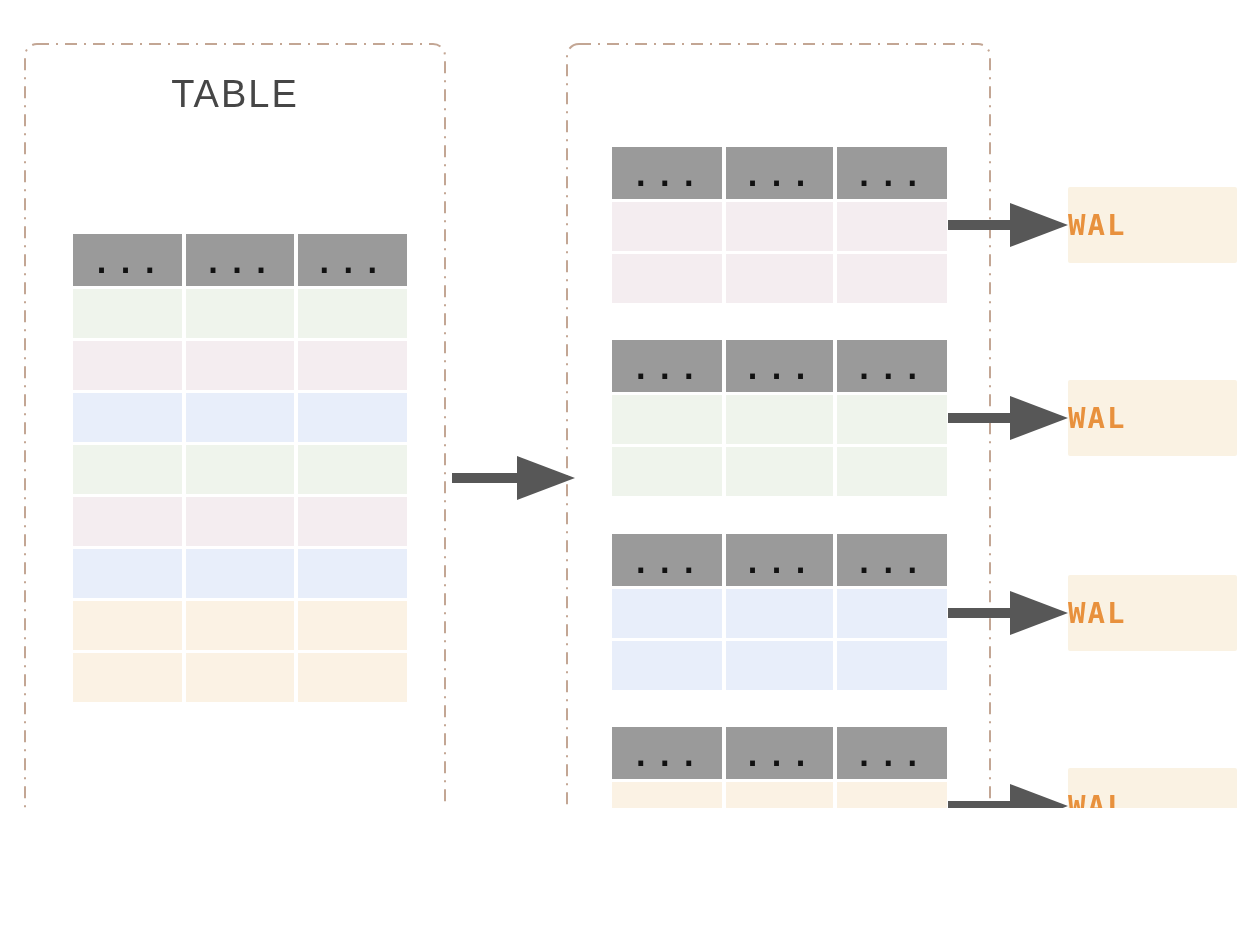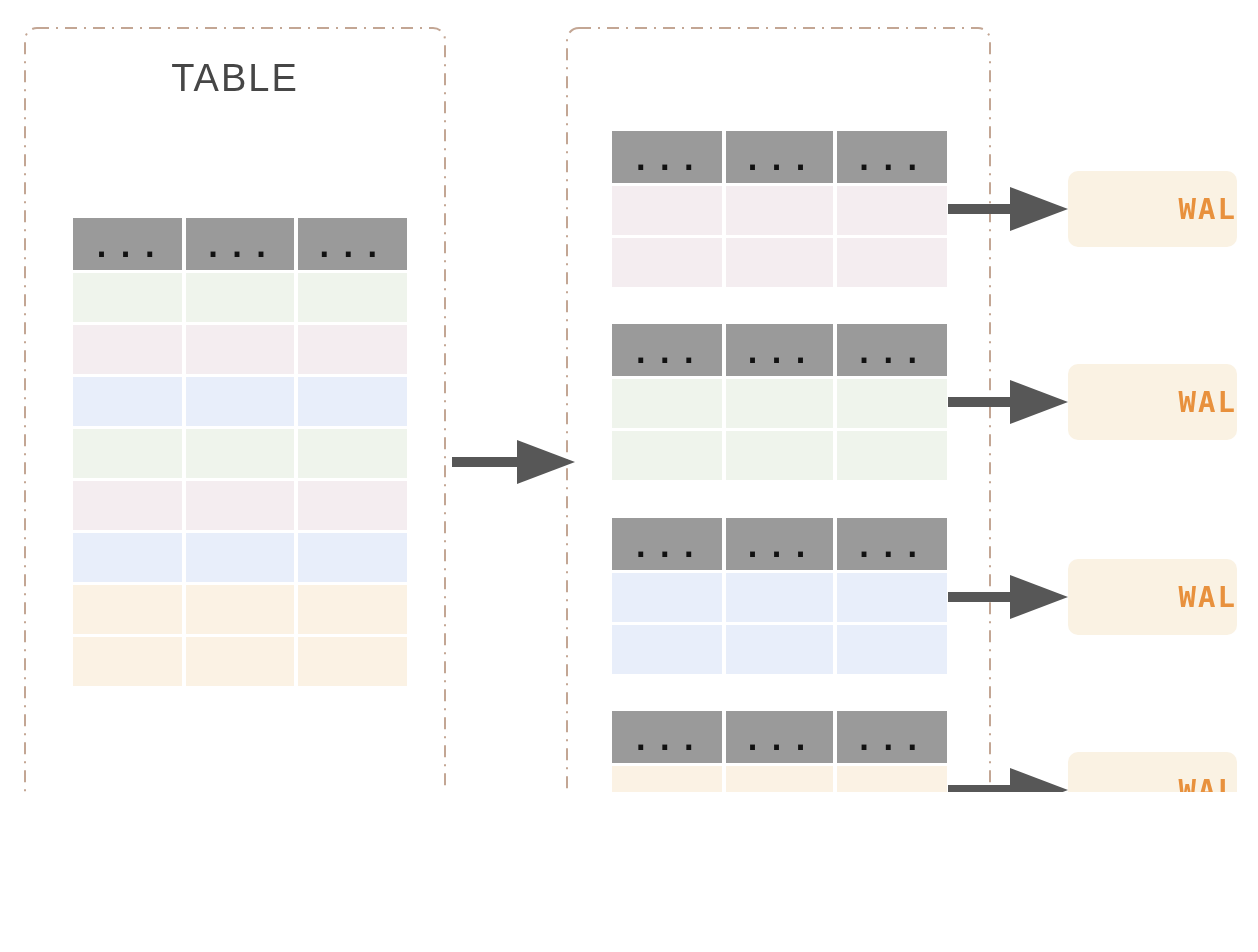--- a/index.html
+++ b/index.html
@@ -1,18 +1,18 @@
 <!DOCTYPE html>
 <html><head>
 <meta charset="utf-8">
 <style>
   html,body{margin:0;padding:0;background:#ffffff;}
   .canvas{
     position:relative;width:1258px;height:792px;background:#ffffff;
-    font-family:"Liberation Sans",sans-serif;overflow:hidden;
+    font-family:"Liberation Sans",sans-serif;overflow:hidden;margin-top:16px;
   }
   .panel{position:absolute;}
   .panel-left{left:24px;top:27px;width:422px;height:897px;}
   .panel-right{left:566px;top:27px;width:425px;height:897px;}
   .border-svg{position:absolute;left:0;top:0;}
   .panel-title{
     position:relative;margin:30px 0 0;text-align:center;
     font-size:38px;font-weight:400;letter-spacing:2px;color:#464646;
   }
   
@@ -36,22 +36,22 @@
   .tablet-4{top:684px;}
   
   .arrow-shaft{position:absolute;height:10px;background:#575757;z-index:4;}
   .arrow-head{
     position:absolute;width:0;height:0;z-index:4;
     border-top:22px solid transparent;border-bottom:22px solid transparent;
     border-left:58px solid #575757;
   }
   
   .wal-box{
-    position:absolute;left:1068px;width:169px;height:76px;border-radius:10px;
-    display:flex;align-items:center;justify-content:flex-end;background:#faf2e3;
+    position:absolute;left:1068px;width:169px;height:76px;border-radius:2px;
+    display:flex;align-items:center;justify-content:flex-start;background:#faf2e3;
   }
   .wal-label{
     font-family:"DejaVu Sans Mono","Liberation Mono",monospace;
     font-weight:bold;font-size:29px;letter-spacing:2px;color:#e8913d;
   }
 </style>
 </head>
 <body>
 
 <div class="canvas">

